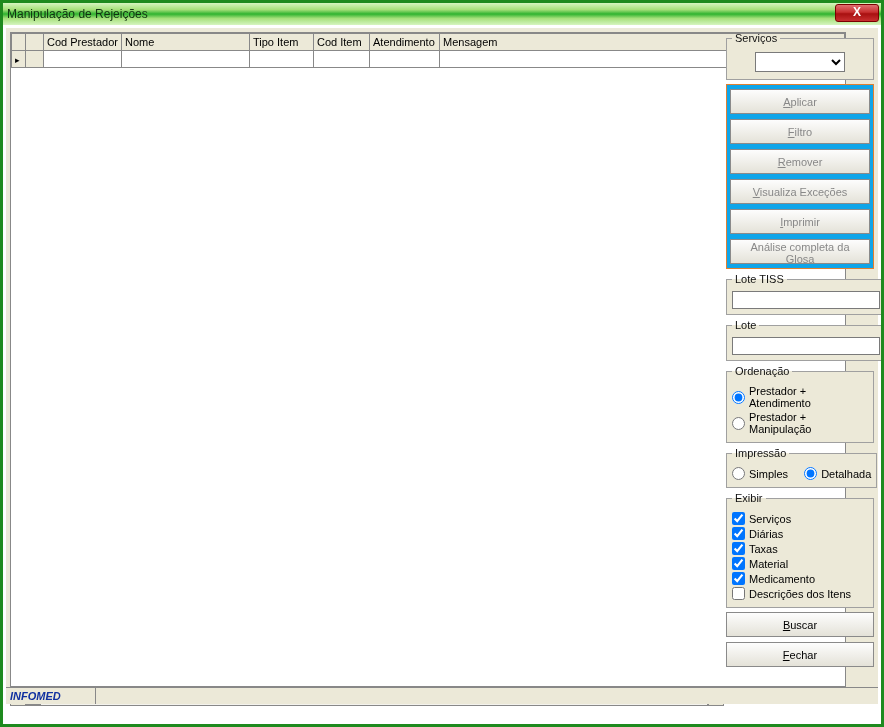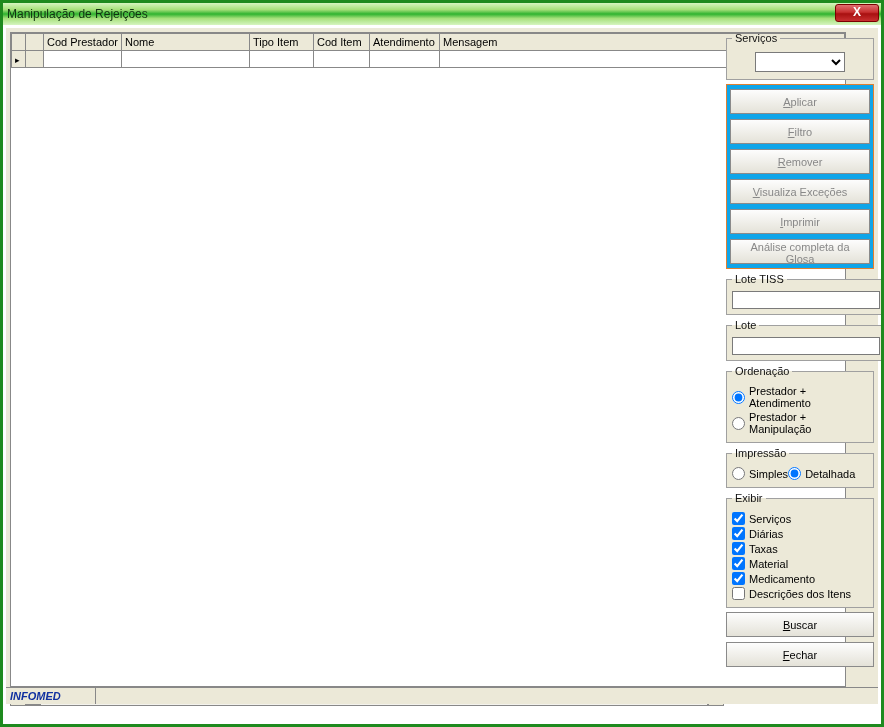--- a/index.html
+++ b/index.html
@@ -189,21 +189,21 @@
     padding:1px 2px;
   }
   .radio-line, .check-line{
     display:flex;
     align-items:center;
     gap:4px;
     margin:2px 0;
     font-size:11px;
   }
   .radio-line input, .check-line input{ margin:0; }
-  .imp-row{ display:flex; gap:0; }
+  .imp-row{ display:flex; gap:16px; }
   
   .status {
     position:absolute;
     left:0; right:0; bottom:0;
     height:17px;
     border-top:1px solid #888;
     display:flex;
     background:#ece9d8;
   }
   .status .cell{

